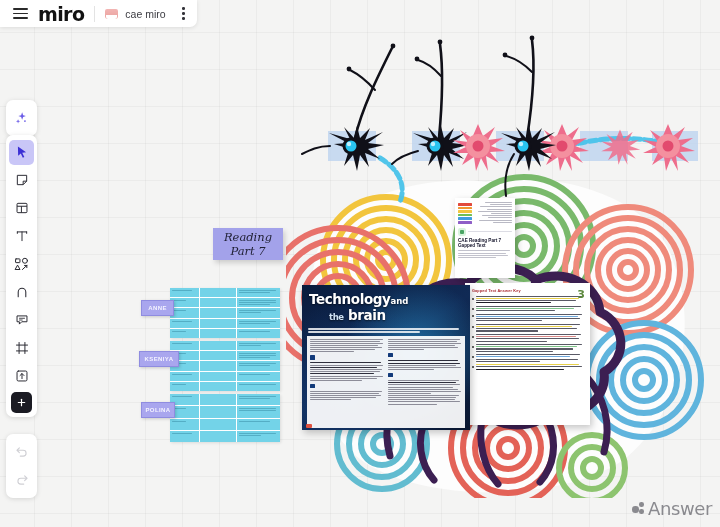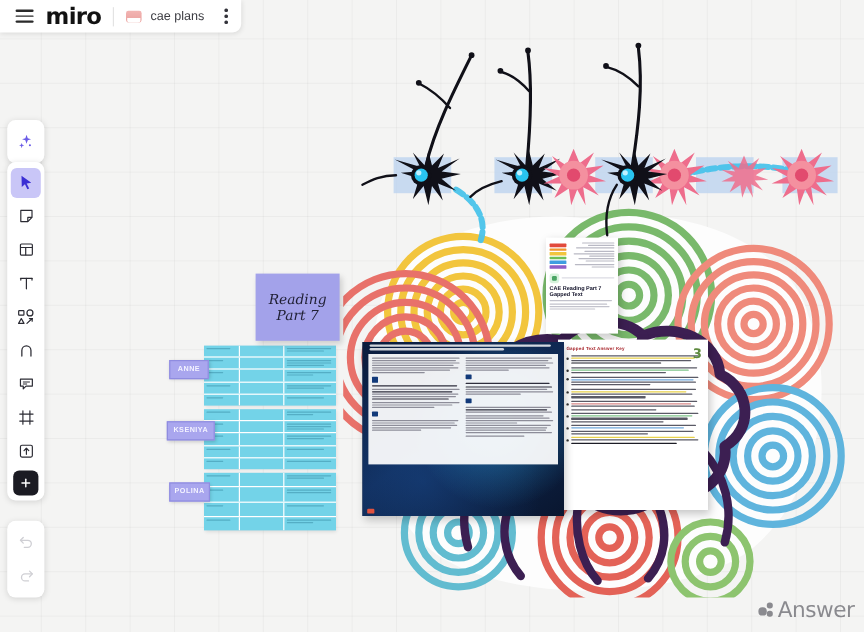--- a/index.html
+++ b/index.html
@@ -71,21 +71,21 @@
     position: absolute; z-index: 22;
     background: #9f9ee8;
     box-shadow: 2px 3px 5px rgba(0,0,0,.16);
     display: flex; align-items: center; justify-content: center;
     text-align: center; line-height: 1.25;
     font-family: "DejaVu Serif", serif;
     font-style: italic;
     color: #1f1f33; font-size: 11.5px;
   }
   #sticky-speaking { left: 213px; top: 122px; width: 70px; height: 40px; background:#9f9ee9; }
-  #sticky-reading  { left: 213px; top: 228px; width: 70px; height: 56px; background:#a3a2ea; }
+  #sticky-reading  { left: 213px; top: 228px; width: 70px; height: 32px; background:#a3a2ea; }
 
   
   .namechip {
     position: absolute; z-index: 24;
     background: #a9a6ee; border: 1px solid #8f8ce0;
     color: #f4f3ff; font-size: 6px; letter-spacing: .4px;
     display: flex; align-items: center; justify-content: center;
     box-shadow: 1px 1px 3px rgba(0,0,0,.18);
     font-weight: 700;
   }
@@ -401,20 +401,28 @@
     <div class="cae-sub">
       <i style="width:96%"></i>
         <i style="width:88%"></i>
         <i style="width:92%"></i>
         <i style="width:70%"></i>
     </div>
   </div>
 
   <div class="card" id="card-tech">
     <div id="tech-bg"></div>
+    <div id="tech-head">
+      <div class="tech-t1">
+        <span>Technology</span><span class="and">and</span>
+      </div>
+      <div class="tech-t2">
+        <span class="the">the</span> <span>brain</span>
+      </div>
+    </div>
     <div id="tech-intro">
       <i style="width:97%"></i>
         <i style="width:72%"></i>
     </div>
     <div id="tech-body">
       <div class="tcol">
         <i style="width:98%"></i>
           <i style="width:95%"></i>
           <i style="width:99%"></i>
           <i style="width:92%"></i>
@@ -809,21 +817,21 @@
     <div class="tb-panel">
       <div class="hamb">
           <i></i>
           <i></i>
           <i></i>
         </div>
       <div class="brand">miro</div>
       <div class="tb-div"></div>
       <div class="tab-chip">
         <span class="tab-ico"></span>
-        <span class="tab-name">cae plans</span>
+        <span class="tab-name">cae miro</span>
       </div>
       <div class="kebab">
           <i></i>
           <i></i>
           <i></i>
         </div>
     </div>
   </div>
 
   <div id="avito">

